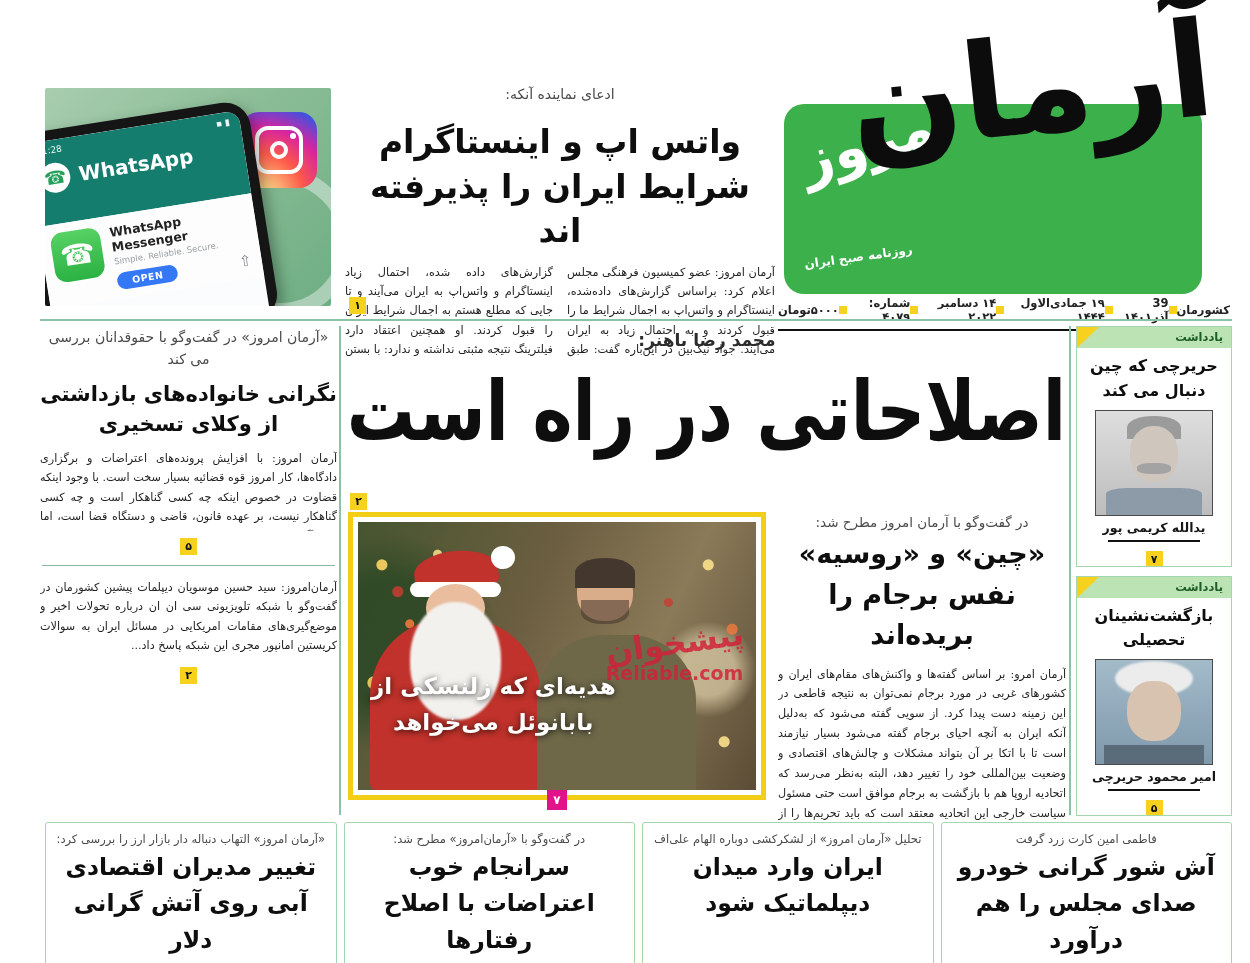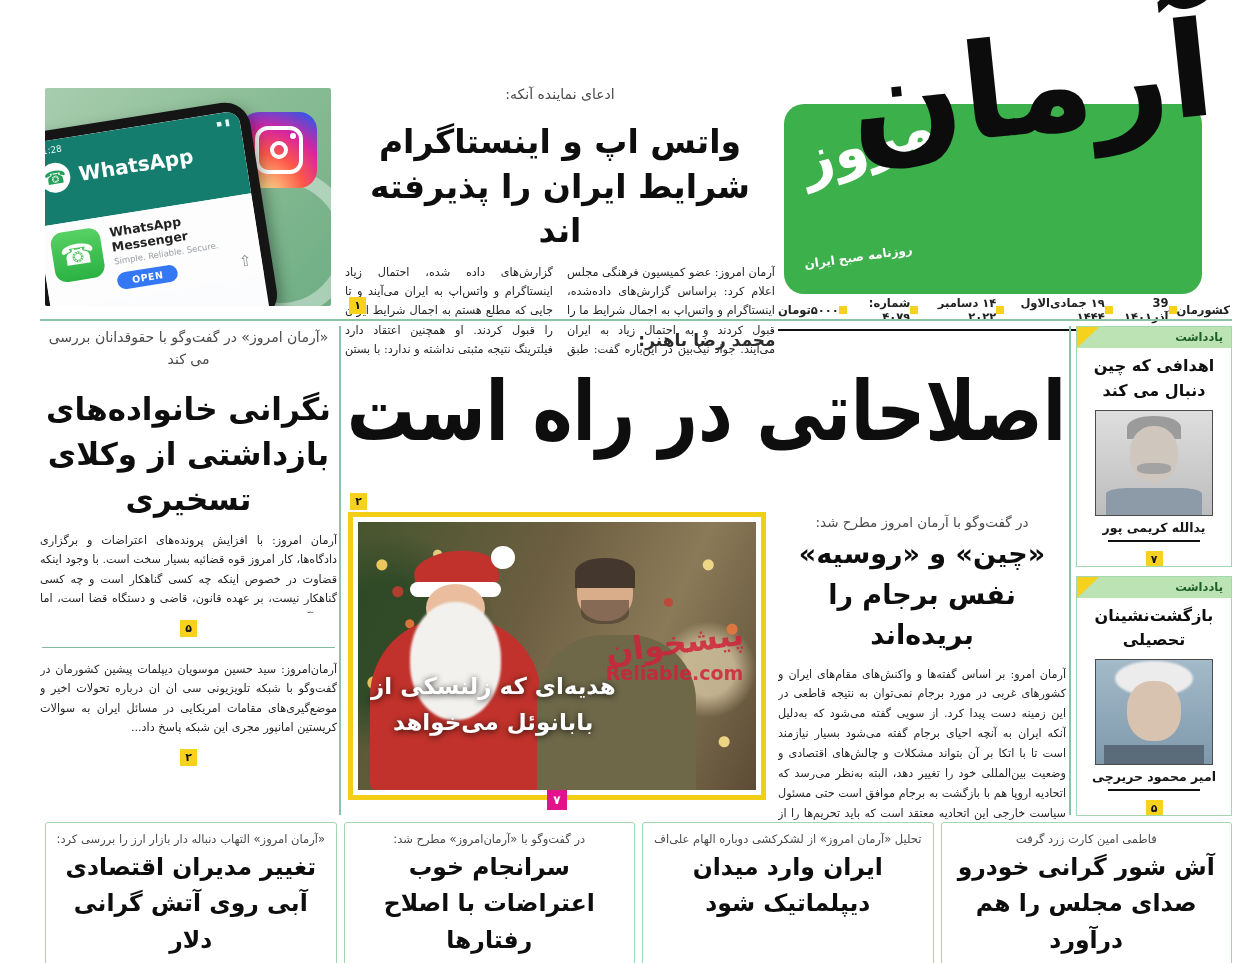--- a/index.html
+++ b/index.html
@@ -66,21 +66,21 @@
 
   
   .main-story{position:absolute;left:348px;top:330px;width:718px;height:176px;text-align:center}
   .main-story .kicker{font-size:17px;font-weight:bold;color:#2c2c2c}
   .main-story .headline{font-size:68px;white-space:nowrap;transform:scaleY(1.22);transform-origin:center 60%;margin-top:24px}
   .main-story .badge{position:absolute;left:2px;bottom:-4px}
 
   
   .left-col{position:absolute;left:40px;top:326px;width:297px;height:492px;text-align:center}
   .la .kicker{font-size:14px;line-height:1.6}
-  .la .headline{font-size:31px;line-height:1.45;margin-top:16px}
+  .la .headline{font-size:21px;line-height:1.45;margin-top:8px}
   .la .body-text{font-size:11.2px;line-height:1.75;margin-top:9px;height:82px;overflow:hidden}
   .la .badge{margin-top:7px}
   .left-rule{border:none;border-top:1.5px solid #84bb9d;margin:10px 2px 12px 2px}
 
   
   .photo-box{position:absolute;left:348px;top:512px;width:418px;height:288px;border:5px solid #f2cf16;background:#fff;padding:5px}
   .photo-scene{position:relative;width:100%;height:100%;overflow:hidden;
     background:
       radial-gradient(circle at 6% 16%,rgba(244,206,96,.95) 0 5px,transparent 6px),
       radial-gradient(circle at 13% 38%,rgba(235,120,60,.9) 0 4px,transparent 5px),
@@ -266,21 +266,21 @@
     <div class="body-text">آرمان امرو: بر اساس گفته‌ها و واکنش‌های مقام‌های ایران و کشورهای غربی در مورد برجام نمی‌توان به نتیجه قاطعی در این زمینه دست پیدا کرد. از سویی گفته می‌شود که به‌دلیل آنکه ایران به آنچه احیای برجام گفته می‌شود بسیار نیازمند است تا با اتکا بر آن بتواند مشکلات و چالش‌های اقتصادی و وضعیت بین‌المللی خود را تغییر دهد، البته به‌نظر می‌رسد که اتحادیه اروپا هم با بازگشت به برجام موافق است حتی مسئول سیاست خارجی این اتحادیه معتقد است که باید تحریم‌ها را از توافق هسته‌ای جدا کنیم، یعنی همان خواسته‌ای که ایران از طرف‌های غربی دارد...</div>
     <span class="badge">۳</span>
   </div>
 
   <div class="sidebar">
     <div class="card">
       <div class="card-header">
         <span class="tri"></span>
         <span class="sec">یادداشت</span>
       </div>
-      <div class="headline">اهدافی که چین دنبال می کند</div>
+      <div class="headline">حریرچی که چین دنبال می کند</div>
       <div class="portrait pt1">
         <div class="hair"></div>
         <div class="face"></div>
         <div class="mustache"></div>
         <div class="shirt"></div>
       </div>
       <div class="author">یدالله کریمی پور</div>
       <div class="author-rule"></div>
       <span class="badge">۷</span>
     </div>

